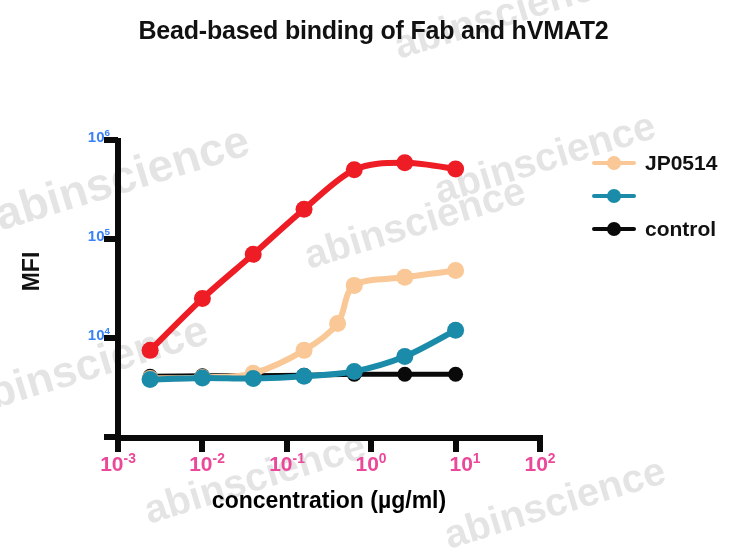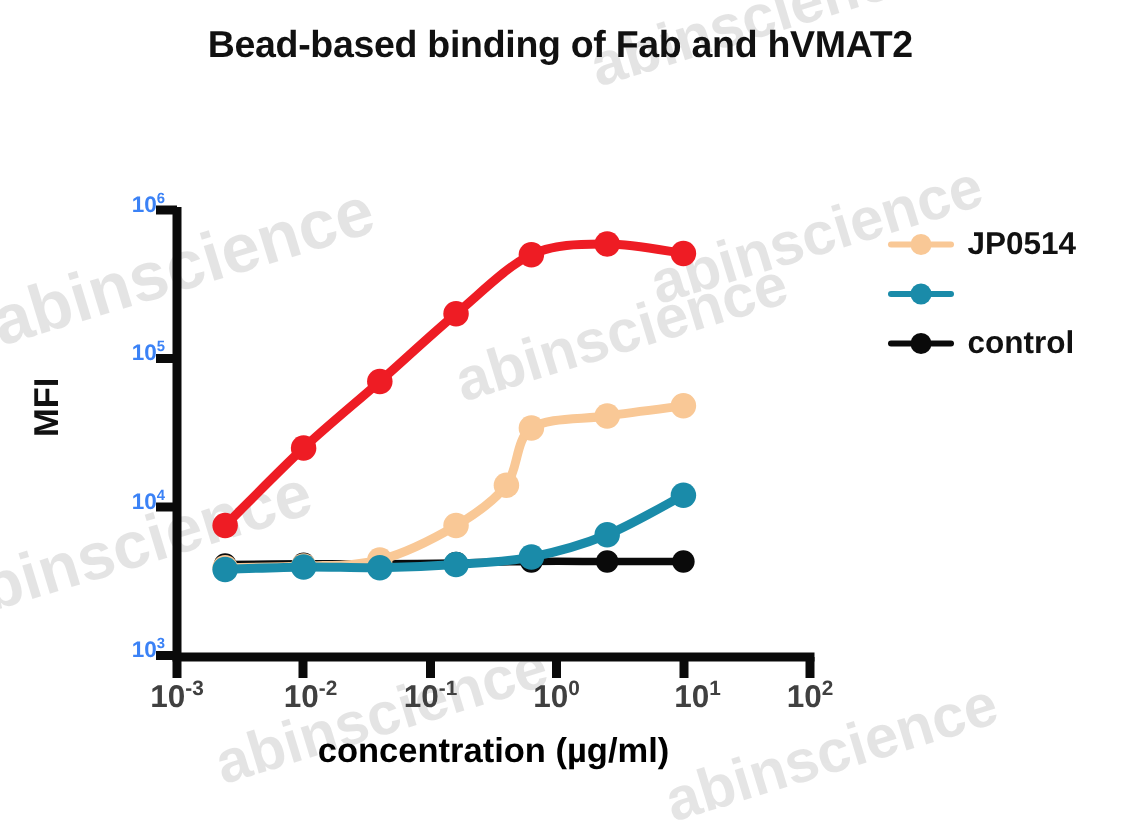--- a/index.html
+++ b/index.html
@@ -16,21 +16,21 @@
 
   #ylabel{position:absolute;left:-9px;top:258px;width:80px;text-align:center;
           font-size:23px;font-weight:700;color:#111;transform:rotate(-90deg);transform-origin:center center;}
   #xlabel{position:absolute;left:118px;top:487px;width:422px;text-align:center;
           font-size:23px;font-weight:700;color:#000000;}
 
   .ytick{position:absolute;right:0;text-align:right;font-size:15px;font-weight:700;color:#3b82f6;white-space:nowrap;}
   .ytick sup{font-size:0.66em;font-weight:700;}
   .ytwrap{position:absolute;left:46px;width:64px;}
 
-  .xtick{position:absolute;text-align:center;font-size:21px;font-weight:700;color:#404040;white-space:nowrap;width:70px;}
+  .xtick{position:absolute;text-align:center;font-size:21px;font-weight:700;color:#ec4899;white-space:nowrap;width:70px;}
   .xtick sup{font-size:0.66em;font-weight:700;}
 
   #legend{position:absolute;left:592px;top:146px;width:150px;}
   .lgrow{display:flex;align-items:center;height:33px;}
   .lgmark{position:relative;width:44px;height:14px;flex:none;}
   .lgline{position:absolute;left:0;top:5px;width:44px;height:4px;border-radius:2px;}
   .lgdot{position:absolute;left:15px;top:0px;width:14px;height:14px;border-radius:50%;}
   .lglabel{font-size:21px;font-weight:700;color:#111;margin-left:9px;white-space:nowrap;}
 </style>
 </head>
@@ -52,23 +52,20 @@
   <div id="xlabel">concentration (µg/ml)</div>
 
   <div class="ytwrap" style="top:127px;">
     <div class="ytick" style="position:relative;right:auto;"><span>10</span><sup>6</sup></div>
   </div>
   <div class="ytwrap" style="top:226px;">
     <div class="ytick" style="position:relative;right:auto;"><span>10</span><sup>5</sup></div>
   </div>
   <div class="ytwrap" style="top:325px;">
     <div class="ytick" style="position:relative;right:auto;"><span>10</span><sup>4</sup></div>
-  </div>
-  <div class="ytwrap" style="top:424px;">
-    <div class="ytick" style="position:relative;right:auto;"><span>10</span><sup>3</sup></div>
   </div>
 
   <div class="xtick" style="left:83px;top:450px;"><span>10</span><sup>-3</sup></div>
   <div class="xtick" style="left:172px;top:450px;"><span>10</span><sup>-2</sup></div>
   <div class="xtick" style="left:252px;top:450px;"><span>10</span><sup>-1</sup></div>
   <div class="xtick" style="left:336px;top:450px;"><span>10</span><sup>0</sup></div>
   <div class="xtick" style="left:430px;top:450px;"><span>10</span><sup>1</sup></div>
   <div class="xtick" style="left:505px;top:450px;"><span>10</span><sup>2</sup></div>
 
   <svg id="plot" viewBox="0 0 747 549" xmlns="http://www.w3.org/2000/svg">

